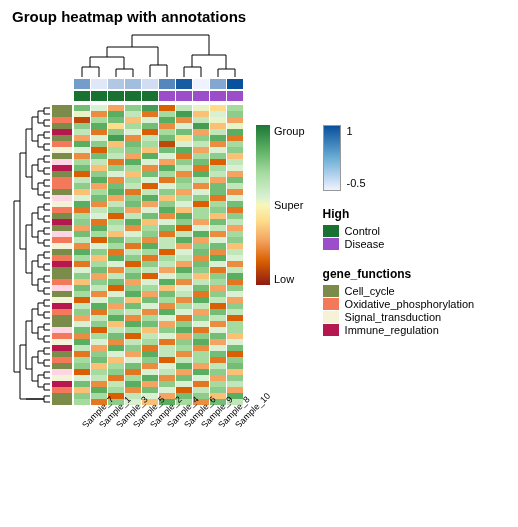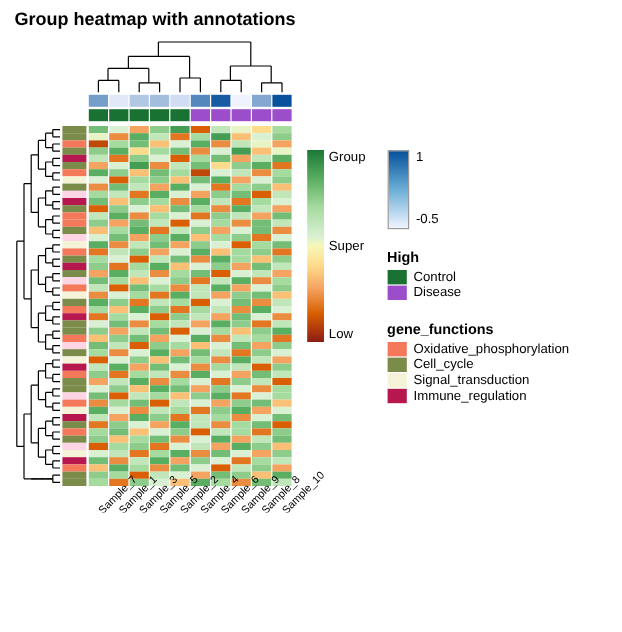--- a/index.html
+++ b/index.html
@@ -1085,26 +1085,26 @@
           <div class="leg-row">
             <div class="sw" style="background:#9b4dca"></div>
             <span>Disease</span>
           </div>
         </div>
     </div>
     <div>
       <div class="leg-title">gene_functions</div>
       <div id="gene-legend">
           <div class="leg-row">
+            <div class="sw" style="background:#7a8b4a"></div>
+            <span>Cell_cycle</span>
+          </div>
+          <div class="leg-row">
             <div class="sw" style="background:#f4795b"></div>
             <span>Oxidative_phosphorylation</span>
-          </div>
-          <div class="leg-row">
-            <div class="sw" style="background:#7a8b4a"></div>
-            <span>Cell_cycle</span>
           </div>
           <div class="leg-row">
             <div class="sw" style="background:#f5f3d7"></div>
             <span>Signal_transduction</span>
           </div>
           <div class="leg-row">
             <div class="sw" style="background:#b5174e"></div>
             <span>Immune_regulation</span>
           </div>
         </div>

